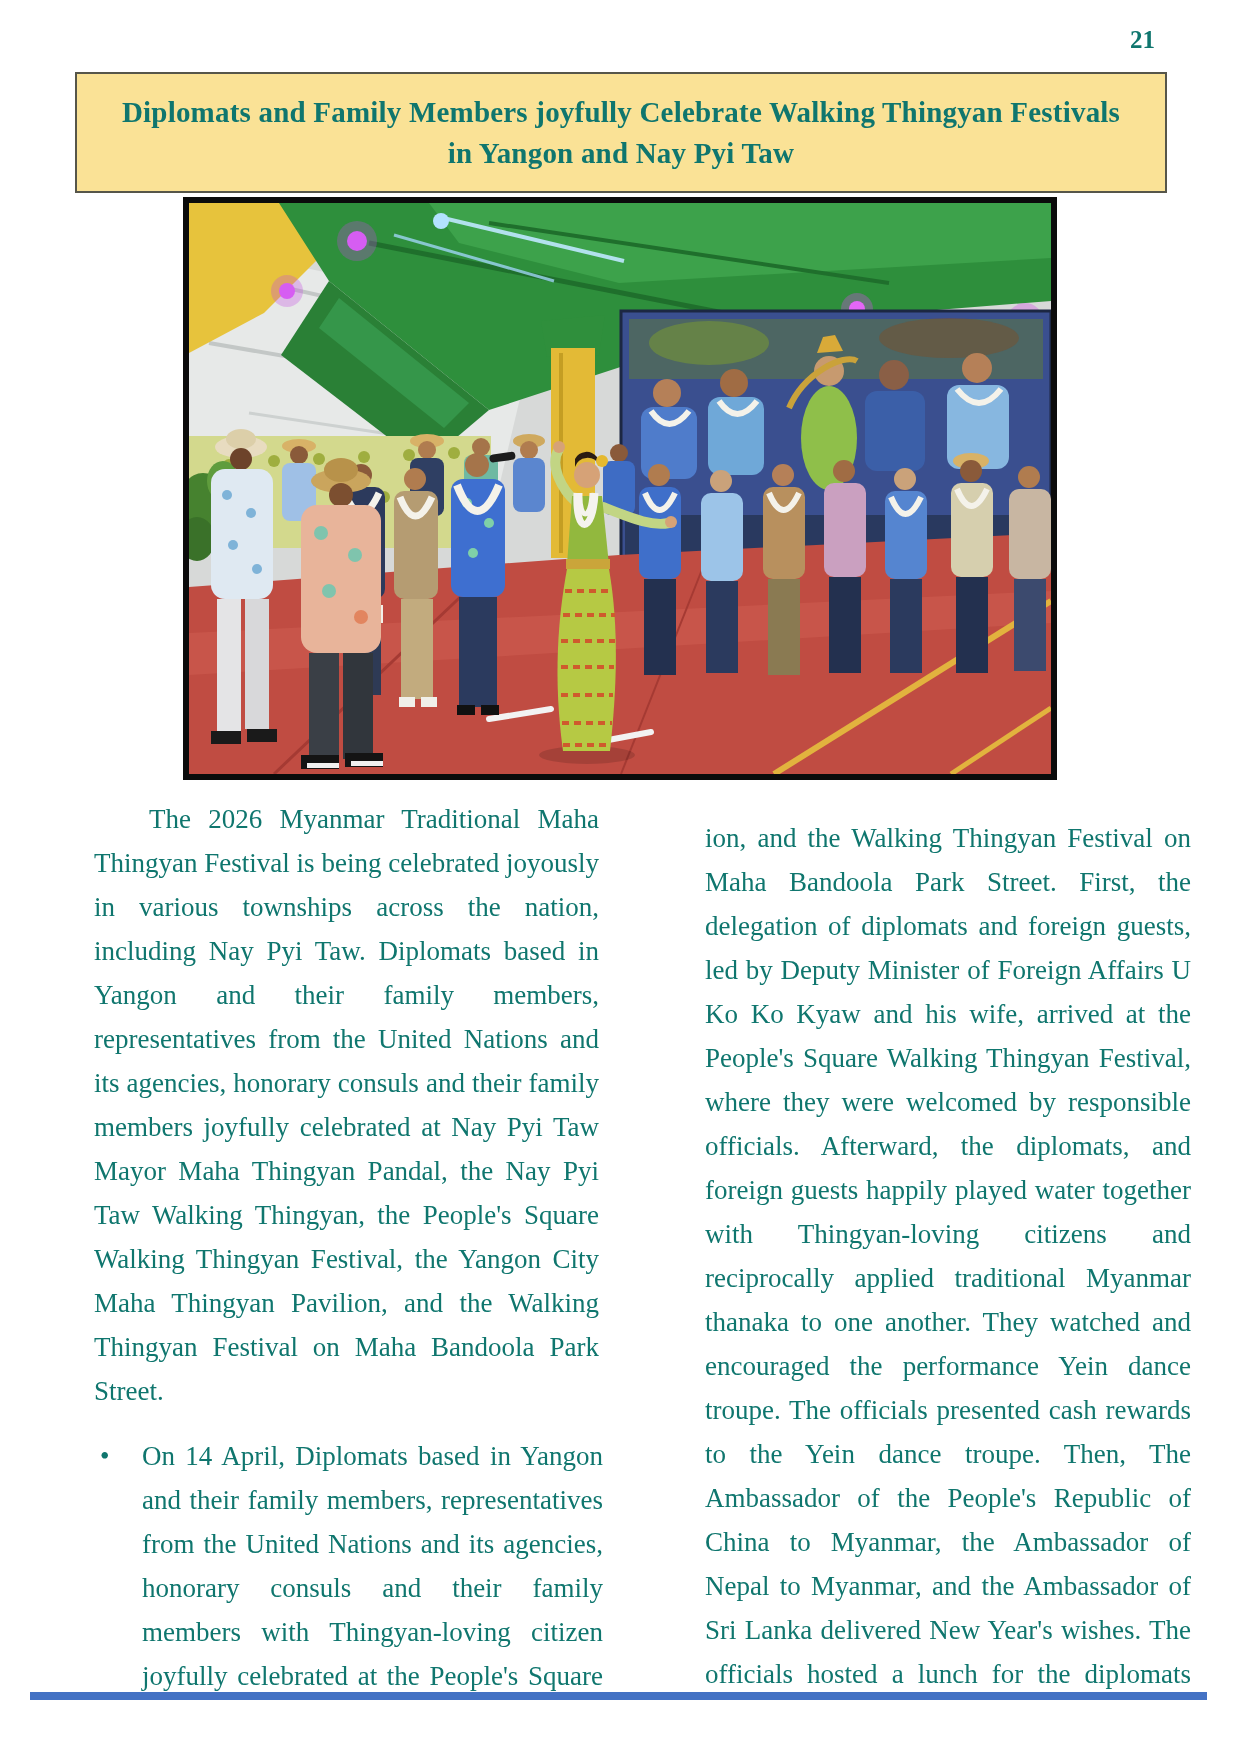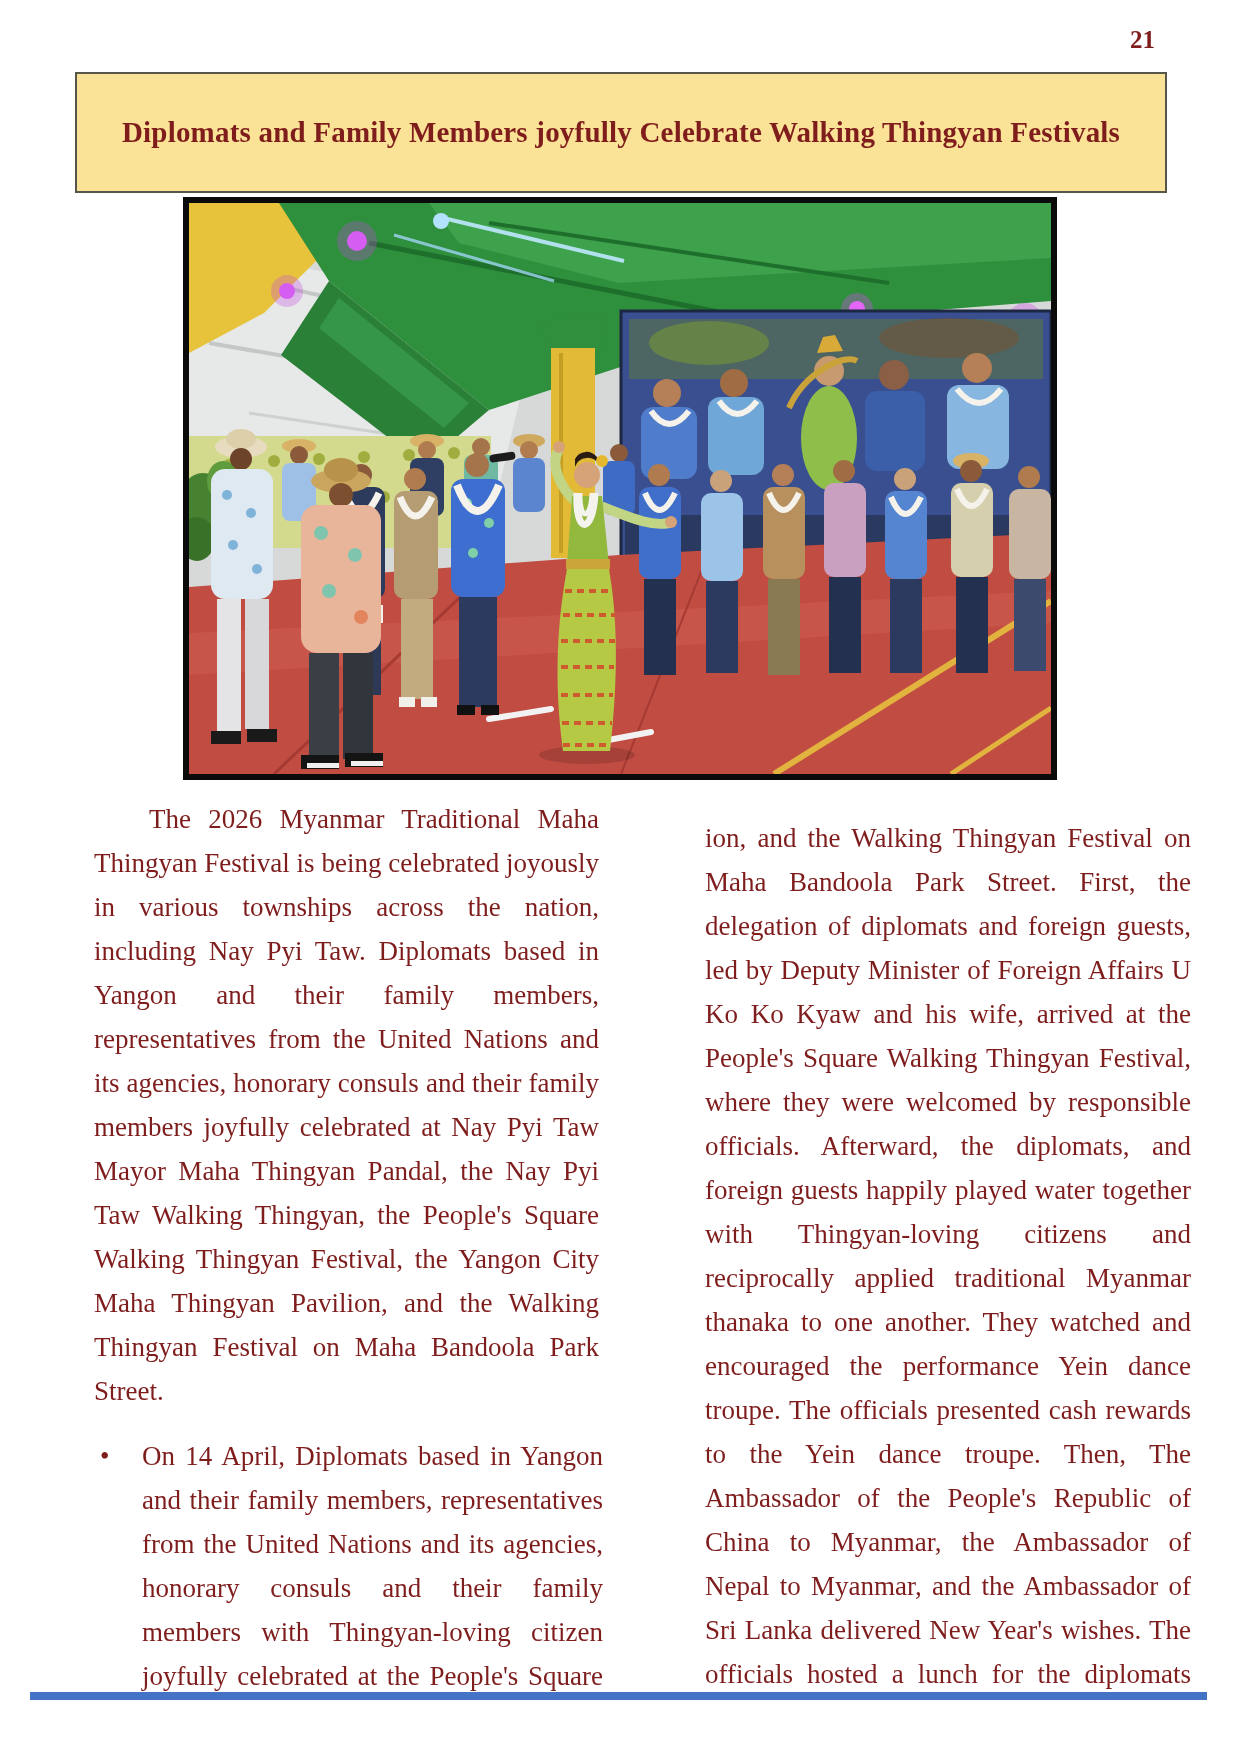--- a/index.html
+++ b/index.html
@@ -1,18 +1,18 @@
 <!DOCTYPE html>
 <html><head>
 <meta charset="utf-8">
 <style>
   html,body{margin:0;padding:0;background:#ffffff;}
   .page{
     position:relative;width:1241px;height:1702px;background:#ffffff;
-    font-family:"Liberation Serif","DejaVu Serif",serif;color:#7f1d1d;overflow:hidden;
+    font-family:"Liberation Serif","DejaVu Serif",serif;color:#0f766e;overflow:hidden;
   }
   .page-number{
     position:absolute;top:26px;right:86px;font-size:25px;font-weight:bold;
   }
   .title-banner{
     position:absolute;left:75px;top:72px;width:1092px;height:121px;
     background:#fae296;border:2px solid #56564a;box-sizing:border-box;
     display:flex;flex-direction:column;justify-content:center;align-items:center;
     text-align:right;
   }
@@ -40,20 +40,21 @@
 </style>
 </head>
 <body>
 
 <div class="page">
 
   <div class="page-number">21</div>
 
   <div class="title-banner">
     <div class="line">Diplomats and Family Members joyfully Celebrate Walking Thingyan Festivals</div>
+    <div class="line">in Yangon and Nay Pyi Taw</div>
   </div>
 
   <figure class="photo" aria-label="Dancer in traditional green Myanmar dress performing on a red carpet before diplomats and family members wearing straw hats, flower garlands and blue floral shirts, under green and yellow stage drapes beside a large LED screen">
     <svg viewBox="0 0 862 571" preserveAspectRatio="none">
 
       <g>
         <rect x="0" y="0" width="862" height="420" fill="#d7d9d8"></rect>
         <path d="M0,40 L350,115 L305,305 L0,335 Z" fill="#e7e9e8"></path>
         <path d="M30,70 L300,130" stroke="#c3c7c6" stroke-width="4" fill="none"></path>
         <path d="M20,140 L280,185" stroke="#c3c7c6" stroke-width="4" fill="none"></path>

